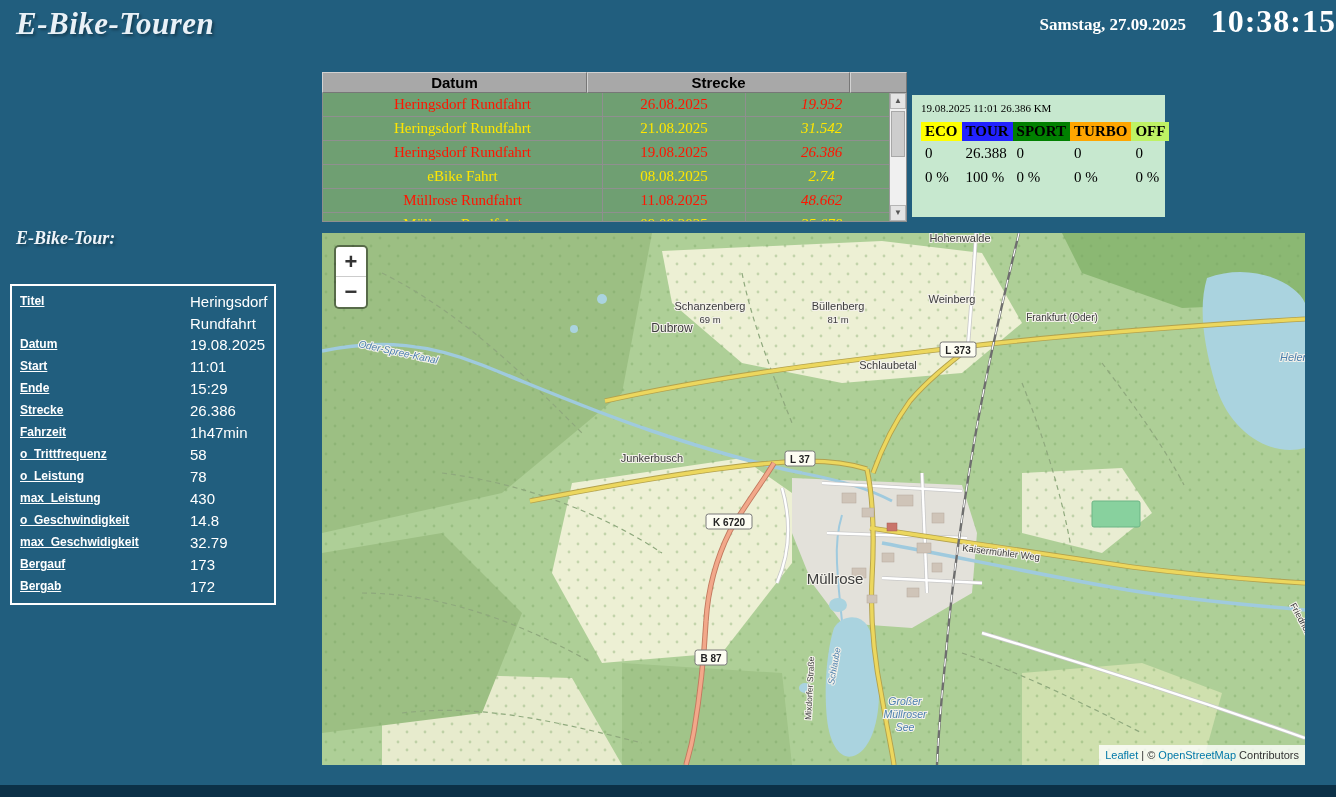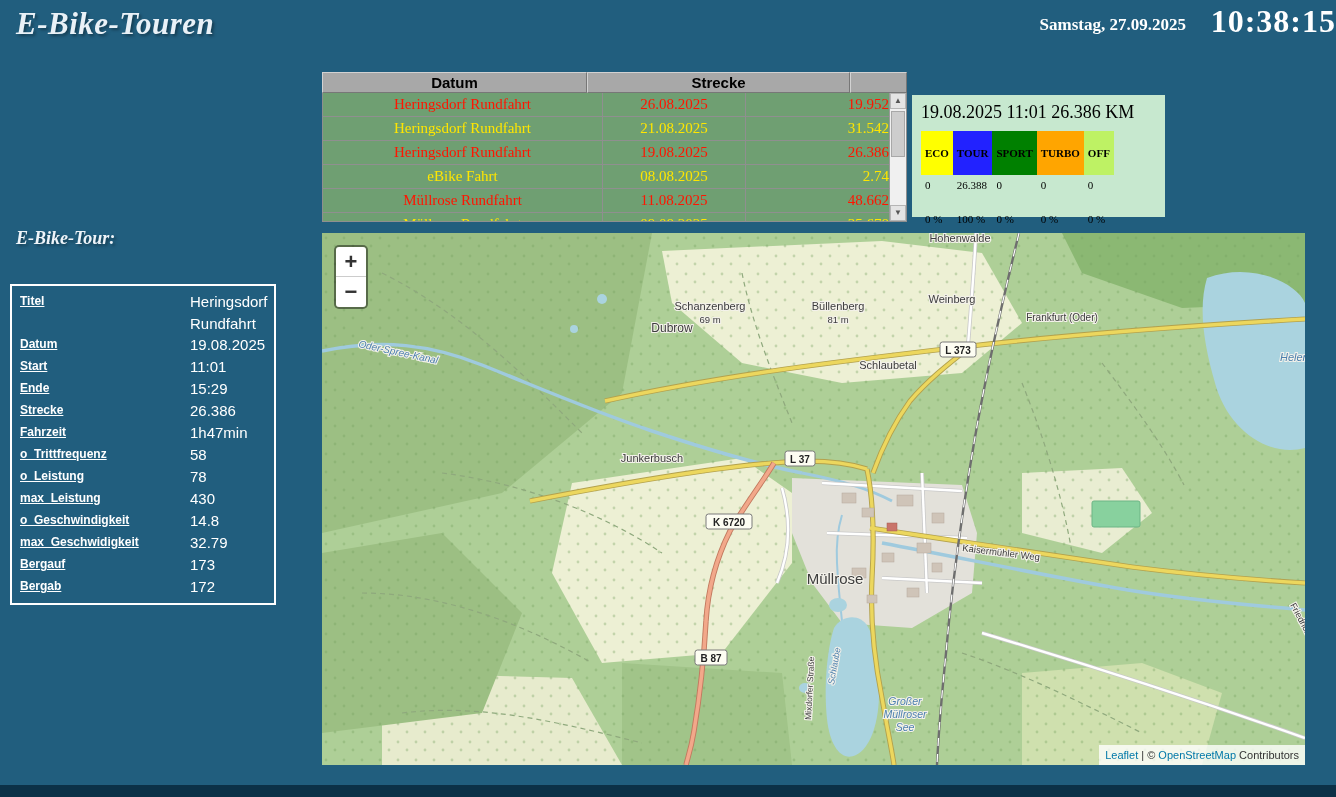--- a/index.html
+++ b/index.html
@@ -44,21 +44,21 @@
     position:relative; height:129px; overflow:hidden;
     background:#6f9f72; border:1px solid #8f8f8f; border-top:none;
   }
   .tt-row { display:flex; height:24px; border-bottom:1px solid #8f8f8f; }
   .tt-row .cell {
     font-family:"Liberation Serif", serif; font-size:15px; line-height:23px;
     border-right:1px solid #8f8f8f; overflow:hidden; white-space:nowrap;
   }
   .cname{width:280px; text-align:center;}
   .cdate{width:143px; text-align:center;}
-  .cdist{width:143px; text-align:right; padding-left:8px; border-right:none !important;}
+  .cdist{width:143px; text-align:center; padding-left:8px; border-right:none !important;font-style:italic;}
   .row-red  { color:#ff1500; }
   .row-yellow { color:#ffe600; }
 
   .tt-scrollbar {
     position:absolute; right:0; top:0; bottom:0; width:17px;
     background:#f0f0f0; border-left:1px solid #999;
   }
   .sb-btn {
     position:absolute; left:0; width:16px; height:16px;
     background:#e4e4e4; border:1px solid #b5b5b5;
@@ -69,23 +69,23 @@
     position:absolute; left:1px; top:18px; width:14px; height:46px;
     background:#cdcdcd; border:1px solid #a8a8a8;
   }
 
   
   .summary-panel {
     position:absolute; left:912px; top:95px; width:253px; height:122px;
     background:#c7e8cf; padding:7px 9px;
     font-family:"Liberation Serif", serif; color:#000;
   }
-  .sp-headline { font-size:18px; margin-bottom:8px; }
+  .sp-headline { font-size:11px; margin-bottom:8px; }
   .sp-table { border-collapse:collapse; }
-  .sp-table td { font-size:11px; padding:16px 4px; white-space:nowrap; }
+  .sp-table td { font-size:15px; padding:1px 4px; white-space:nowrap; }
   .sp-mode { font-weight:bold; color:#000; }
   .mode-eco{background:#ffff00;} .mode-tour{background:#2222ff;}
   .mode-sport{background:#008000;} .mode-turbo{background:#ffa500;}
   .mode-off{background:#bef264;}
   .sp-val td { padding-top:4px; }
   .sp-pct td { padding-top:6px; }
 
   
   .detail-heading {
     position:absolute; left:16px; top:228px;

